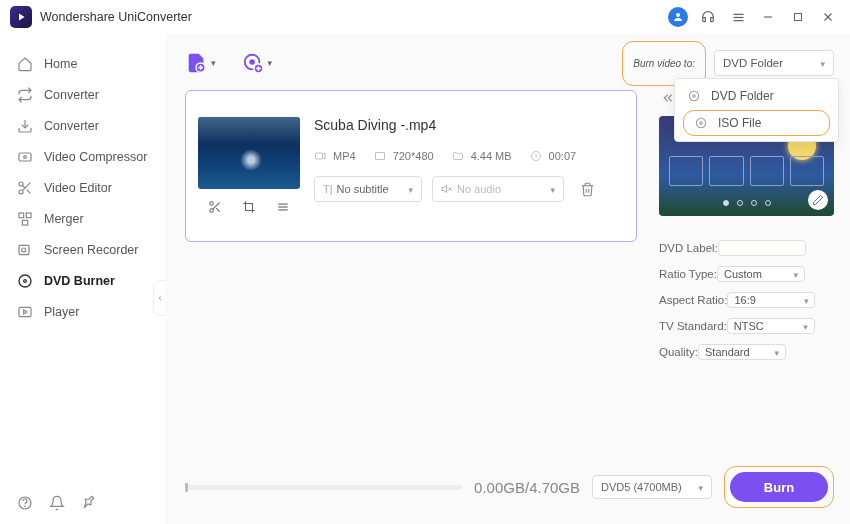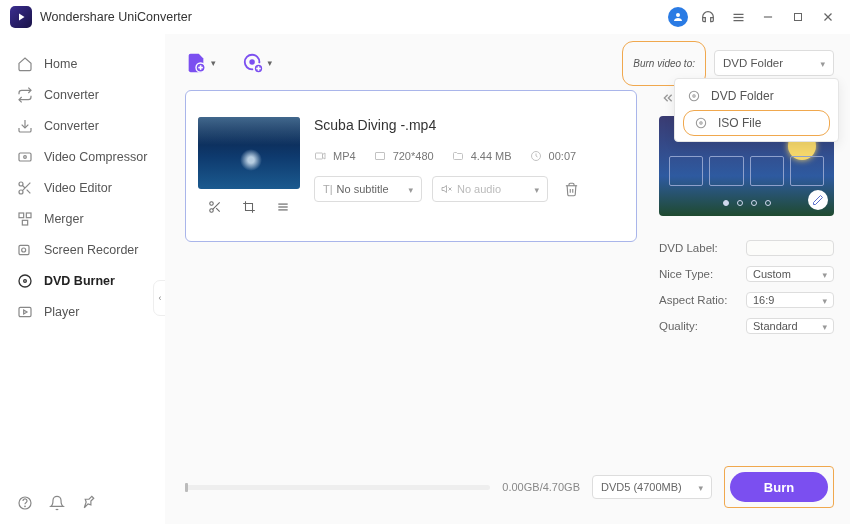--- a/index.html
+++ b/index.html
@@ -49,49 +49,49 @@
 .thumb-actions .ta { width:16px; height:16px; display:flex; align-items:center; justify-content:center; cursor:pointer;}
 
 .file-info { flex: 1; }
 .file-title { font-size: 14px; color: #333; margin-bottom: 16px; }
 .meta-row { display:flex; gap:18px; align-items:center; margin-bottom: 14px;}
 .meta-item { display:flex; align-items:flex-end; gap:6px; font-size:11px; color:#777;}
 .meta-item .mi-icon { width:13px; height:13px; color:#bbb; display:flex; align-items:center;}
 .selectors { display:flex; gap:10px;}
 .mini-select { height: 26px; border:1px solid #ddd; border-radius:4px; background:#fff; font-size:11px; color:#666; padding:0 8px; display:flex; align-items:center; justify-content:space-between; cursor:pointer;}
 .mini-select.subtitle { width: 108px;}
-.mini-select.audio { width: 116px; color:#bbb;}
+.mini-select.audio { width: 132px; color:#bbb;}
 .mini-select .ms-icon { color:#aaa; margin-right:4px;}
 .trash-btn { width:26px; height:26px; display:flex; align-items:center; justify-content:center; color:#888; cursor:pointer;}
 
 .right-panel { width: 175px; }
 .collapse-right { width:18px; height:18px; color:#999; margin-bottom:8px; cursor:pointer;}
 .preview { width: 175px; height: 100px; border-radius: 4px; background: linear-gradient(180deg, #3a3b72 0%, #2e5aa0 60%, #1f4a2f 100%); position:relative; overflow:hidden;}
 .preview .sun { position:absolute; top:16px; right:18px; width:28px; height:28px; border-radius:50%; background:#f5d76b; box-shadow: 0 0 6px #f5d76b;}
 .preview .header-band { position:absolute; top:8px; left:0; right:0; text-align:center; font-size:8px; color:#d9e2f0;}
 .preview .header-band::before,.preview .header-band::after{content:"✦";margin:0 6px;color:#a0aed0;font-size:7px;}
 .preview .slots { position:absolute; bottom:30px; left:10px; right:10px; display:flex; gap:6px;}
 .preview .slot { flex:1; height:30px; border:1px solid #8ea0cc; border-radius:2px;}
 .preview .dots { position:absolute; bottom:10px; left:0; right:0; display:flex; justify-content:center; gap:8px;}
 .preview .dots .dot{width:6px;height:6px;border:1px solid #cfd8ee;border-radius:50%;}
 .preview .dots .dot.active{background:#cfd8ee;}
 .preview .edit-badge { position:absolute; bottom:6px; right:6px; width:20px; height:20px; border-radius:50%; background:#fff; display:flex;align-items:center;justify-content:center; color:#5b6fcc;}
 
 .settings { margin-top: 24px; }
-.setting-row { display:flex; align-items:center; justify-content:space-between; gap:8px; margin-bottom:10px;}
+.setting-row { display:flex; align-items:center; justify-content:flex-start; gap:0; margin-bottom:10px;}
 .setting-row label { font-size:11.5px; color:#666; }
 .setting-row .field { width: 88px; height:16px; border:1px solid #ddd; border-radius:4px; background:#fff; font-size:11px; color:#555; padding:0 6px; display:flex; align-items:center; justify-content:space-between;}
 .setting-row .field.input { justify-content:flex-start; background:#fcfcfa;}
 
 .bottom-bar { position:absolute; bottom:16px; left:20px; right:16px; display:flex; align-items:center; gap:12px;}
 .progress-track { flex:1; height:5px; background:#eee; border-radius:3px; position:relative;}
 .progress-track .handle{position:absolute;left:0;top:-2px;width:3px;height:9px;background:#bbb;border-radius:1px;}
-.progress-text { font-size:11px; color:#888;}
+.progress-text { font-size:15px; color:#888;}
 .disc-select { width:120px; height:24px; border:1px solid #ddd; border-radius:4px; background:#fff; font-size:11px; color:#666; padding:0 8px; display:flex; align-items:center; justify-content:space-between; cursor:pointer;}
-.burn-btn-wrap { border:1.5px solid #f0a84e; border-radius:4px; padding:5px;}
+.burn-btn-wrap { border:1.5px solid #f0a84e; border-radius:12px; padding:5px;}
 .burn-btn { width: 98px; height: 30px; border-radius:15px; background:#7b4ff0; color:#fff; font-size:13px; font-weight:600; display:flex; align-items:center; justify-content:center; cursor:pointer; border:none;}
 
 .caret-down::after{content:"▾"; font-size:9px; color:#999;}
 svg { display:block; }
 </style>
 </head>
 <body>
 
 <div class="titlebar">
   <div class="app-logo">
@@ -436,34 +436,41 @@
             </div>
         </div>
         <div class="settings">
           <div class="setting-row">
               <label>DVD Label:</label>
               <div class="field input">
                 <span></span>
               </div>
             </div>
           <div class="setting-row">
-              <label>Nice Type:</label>
+              <label>Ratio Type:</label>
               <div class="field">
                 <span>Custom</span>
                 <span class="caret-down"></span>
               </div>
             </div>
           <div class="setting-row">
               <label>Aspect Ratio:</label>
               <div class="field">
                 <span>16:9</span>
                 <span class="caret-down"></span>
               </div>
             </div>
           <div class="setting-row">
+              <label>TV Standard:</label>
+              <div class="field">
+                <span>NTSC</span>
+                <span class="caret-down"></span>
+              </div>
+            </div>
+          <div class="setting-row">
               <label>Quality:</label>
               <div class="field">
                 <span>Standard</span>
                 <span class="caret-down"></span>
               </div>
             </div>
         </div>
       </div>
     </div>
 

